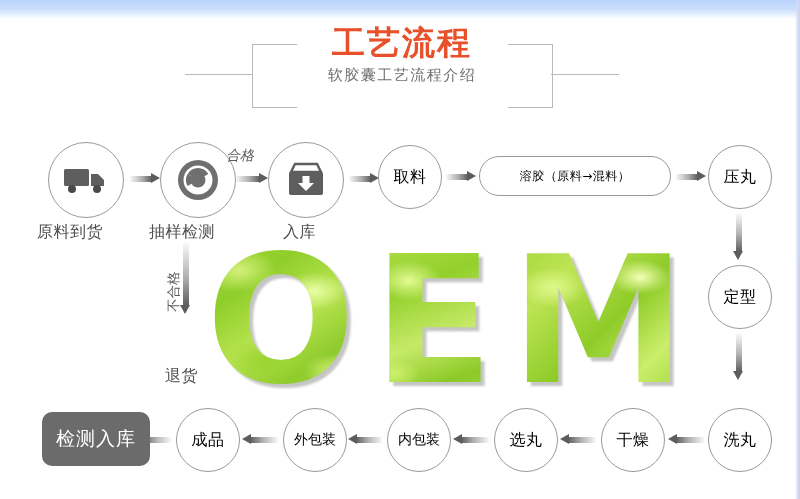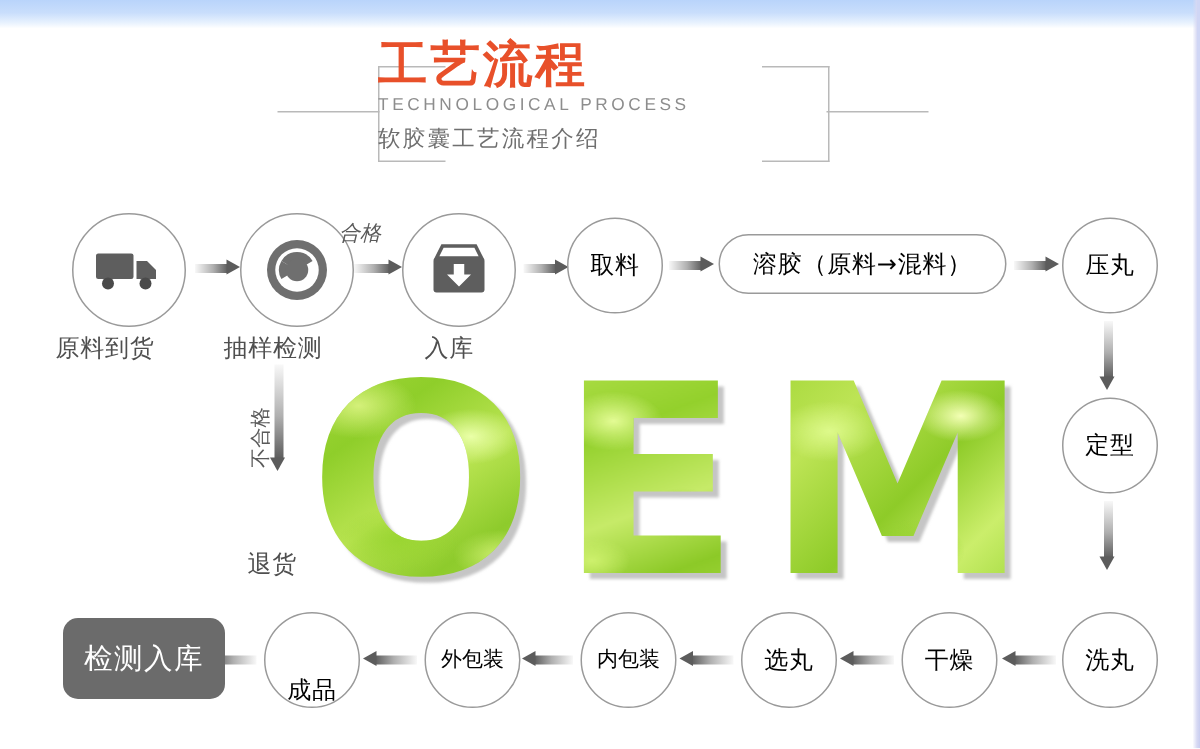--- a/index.html
+++ b/index.html
@@ -13,21 +13,21 @@
 
   
   .top-band{position:absolute;left:0;top:0;width:800px;height:19px;
     background:linear-gradient(180deg,#b9d4fb 0%,#c9defc 45%,#e8f2fe 80%,#ffffff 100%);}
   .edge-right{position:absolute;right:0;top:0;width:5px;height:499px;
     background:linear-gradient(90deg,rgba(255,255,255,0) 0%,#d7d9f3 60%,#c8cdf0 100%);}
   .edge-right2{position:absolute;right:0;top:0;width:2px;height:260px;background:#cfd6f5;opacity:.9;}
 
   
   .header{position:absolute;left:0;top:18px;width:800px;height:100px;}
-  .hdr-center{position:absolute;left:252px;top:6px;width:300px;text-align:left;}
+  .hdr-center{position:absolute;left:252px;top:6px;width:300px;text-align:center;}
   .hdr-title{
     font-family:"DejaVu Sans","Liberation Sans",sans-serif;
     font-size:33px;font-weight:bold;color:#e8502a;letter-spacing:2px;line-height:38px;
     white-space:nowrap;
   }
   .hdr-sub{
     font-size:11.5px;color:#8d8d8d;letter-spacing:2.4px;line-height:17px;
     white-space:nowrap;font-family:"Liberation Sans",sans-serif;
   }
   .hdr-cn{
@@ -78,21 +78,21 @@
   .node{position:absolute;border:1px solid #9a9a9a;border-radius:50%;
     display:flex;align-items:center;justify-content:center;
     background:rgba(255,255,255,0.0);}
   .node-txt{
     font-family:"DejaVu Sans","Liberation Sans",sans-serif;
     font-size:16px;color:#000000;white-space:nowrap;letter-spacing:.5px;
   }
   .node-txt.sm{font-size:14px;letter-spacing:0;}
   .pill{position:absolute;border:1px solid #9a9a9a;border-radius:22px;
     display:flex;align-items:center;justify-content:center;background:#fff;}
-  .pill .node-txt{font-size:16px;}
+  .pill .node-txt{font-size:12px;}
   .box-gray{position:absolute;background:#6b6b6b;border-radius:10px;
     display:flex;align-items:center;justify-content:center;}
   .box-gray .node-txt{color:#ffffff;font-size:19px;letter-spacing:1px;}
 
   
   .ulabel{position:absolute;
     font-family:"DejaVu Sans","Liberation Sans",sans-serif;
     font-size:16px;color:#4f4f4f;white-space:nowrap;letter-spacing:.5px;}
 
   
@@ -130,21 +130,20 @@
   <div class="edge-right"></div>
   <div class="edge-right2"></div>
 
   <div class="header">
     <div class="brk brk-l"></div>
     <div class="brk brk-r"></div>
     <div class="brk-line-l"></div>
     <div class="brk-line-r"></div>
     <div class="hdr-center">
       <div class="hdr-title">工艺流程</div>
-      <div class="hdr-sub">TECHNOLOGICAL PROCESS</div>
       <div class="hdr-cn">软胶囊工艺流程介绍</div>
     </div>
   </div>
 
   <div class="oem">
     <span class="l1">O</span>
     <span class="l2">E</span>
     <span class="l3">M</span>
   </div>
 
@@ -284,21 +283,21 @@
 
   <div class="node" style="left:283px;top:408px;width:62px;height:62px;">
     <span class="node-txt sm">外包装</span>
   </div>
 
   <div class="arrow ar-l" style="left:242px;top:434px;width:36px;">
     <div class="shaft" style="width:28px;"></div>
       <div class="head"></div>
   </div>
 
-  <div class="node" style="left:176px;top:408px;width:62px;height:62px;align-items:flex-end;">
+  <div class="node" style="left:176px;top:408px;width:62px;height:62px;">
     <span class="node-txt">成品</span>
   </div>
 
   <div class="arrow ar-l" style="left:135px;top:434px;width:36px;">
     <div class="shaft" style="width:28px;"></div>
       <div class="head"></div>
   </div>
 
   <div class="box-gray" style="left:42px;top:412px;width:108px;height:54px;text-align:center;">
     <span class="node-txt">检测入库</span>

